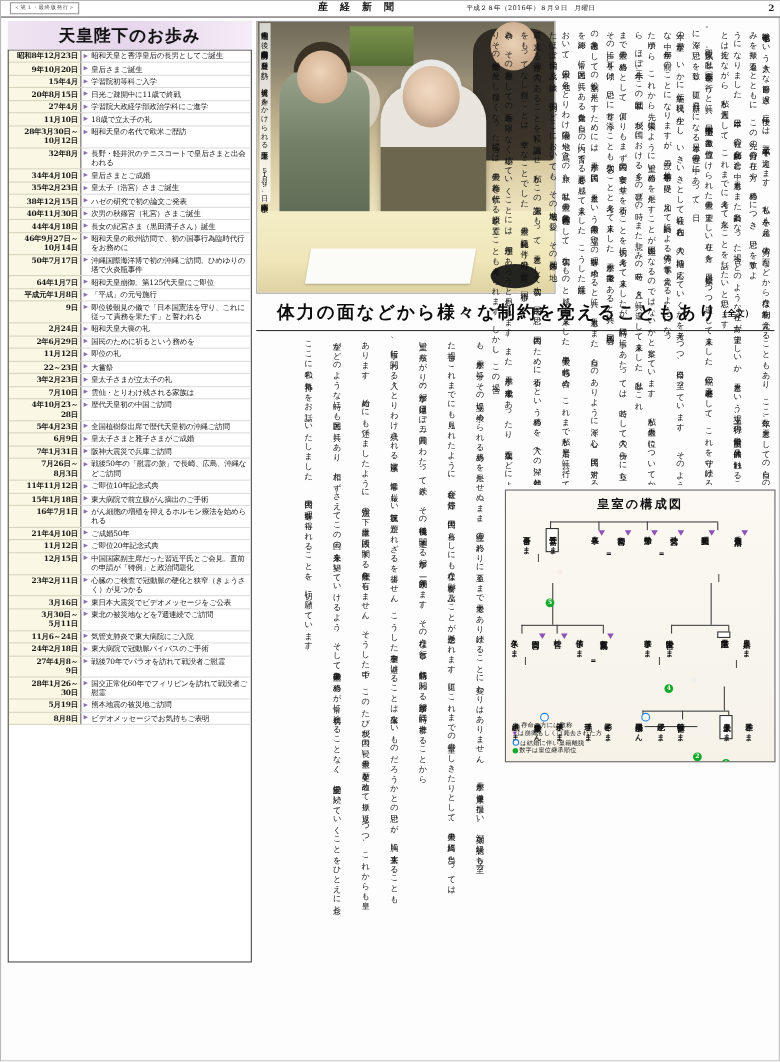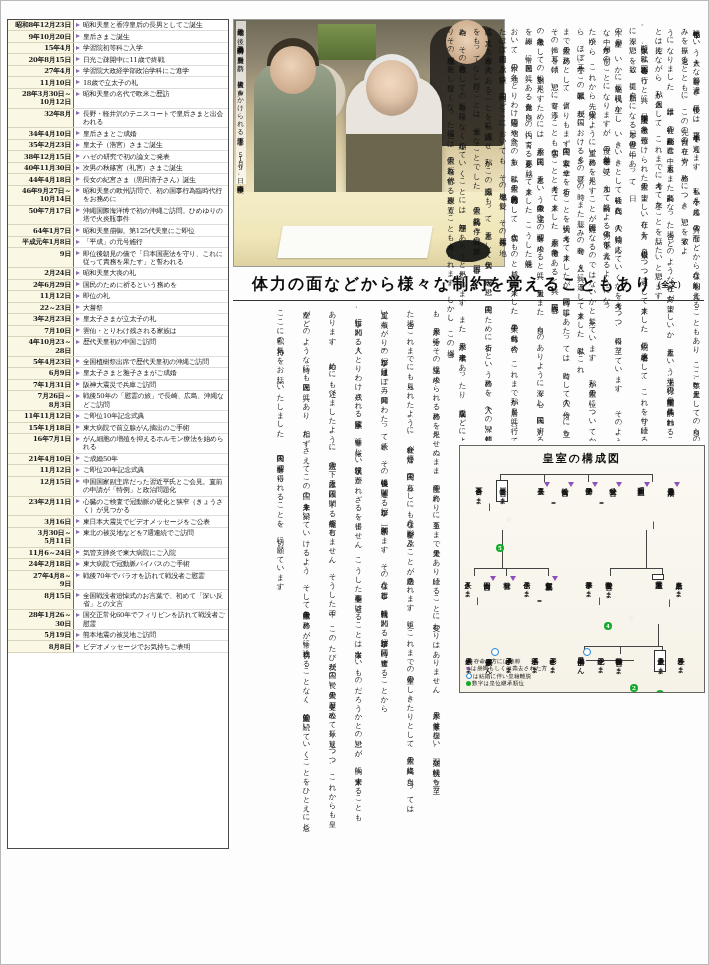--- a/index.html
+++ b/index.html
@@ -281,22 +281,31 @@
   .lg-dot{
     display:inline-block;width:5px;height:5px;border-radius:50%;
     background:#13a92a;vertical-align:-1px;margin-right:1px;
   }
 </style>
 </head>
 <body>
 
 <div class="page">
 
+  <div class="masthead">
+    <div class="edition-mark">＜第１・最終版発行＞</div>
+    <div class="paper-name">産経新聞</div>
+    <div class="paper-date">平成２８年（2016年）８月９日　月曜日</div>
+    <div class="page-num">2</div>
+  </div>
 
   <div class="chrono">
+    <div class="chrono-title-band">
+      <div class="chrono-title">天皇陛下のお歩み</div>
+    </div>
     <div class="chrono-box">
       <table class="chrono-table">
         <tbody id="chrono-body">
             <tr>
               <td class="cdate">昭和8年12月23日</td>
               <td class="cevt">昭和天皇と香淳皇后の長男としてご誕生</td>
             </tr>
             <tr>
               <td class="cdate">9年10月20日</td>
               <td class="cevt">皇后さまご誕生</td>
@@ -455,24 +464,20 @@
               <td class="cevt">気管支肺炎で東大病院にご入院</td>
             </tr>
             <tr>
               <td class="cdate">24年2月18日</td>
               <td class="cevt">東大病院で冠動脈バイパスのご手術</td>
             </tr>
             <tr>
               <td class="cdate">27年4月8～
 9日</td>
               <td class="cevt">戦後70年でパラオを訪れて戦没者ご慰霊</td>
-            </tr>
-            <tr>
-              <td class="cdate">8月15日</td>
-              <td class="cevt">全国戦没者追悼式のお言葉で、初めて「深い反省」との文言</td>
             </tr>
             <tr>
               <td class="cdate">28年1月26～
 30日</td>
               <td class="cevt">国交正常化60年でフィリピンを訪れて戦没者ご慰霊</td>
             </tr>
             <tr>
               <td class="cdate">5月19日</td>
               <td class="cevt">熊本地震の被災地ご訪問</td>
             </tr>

